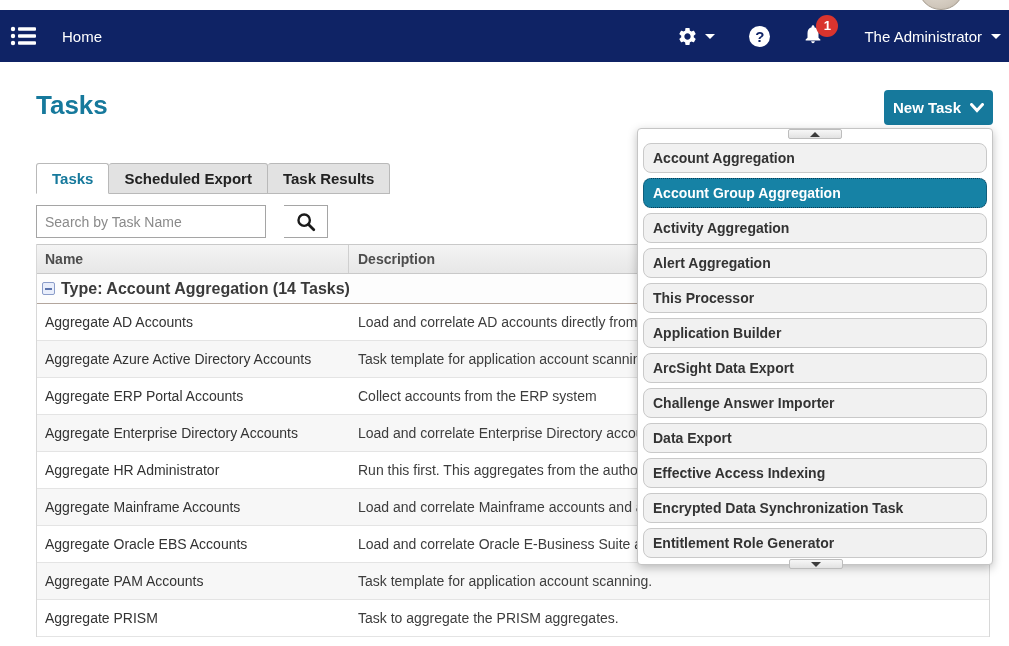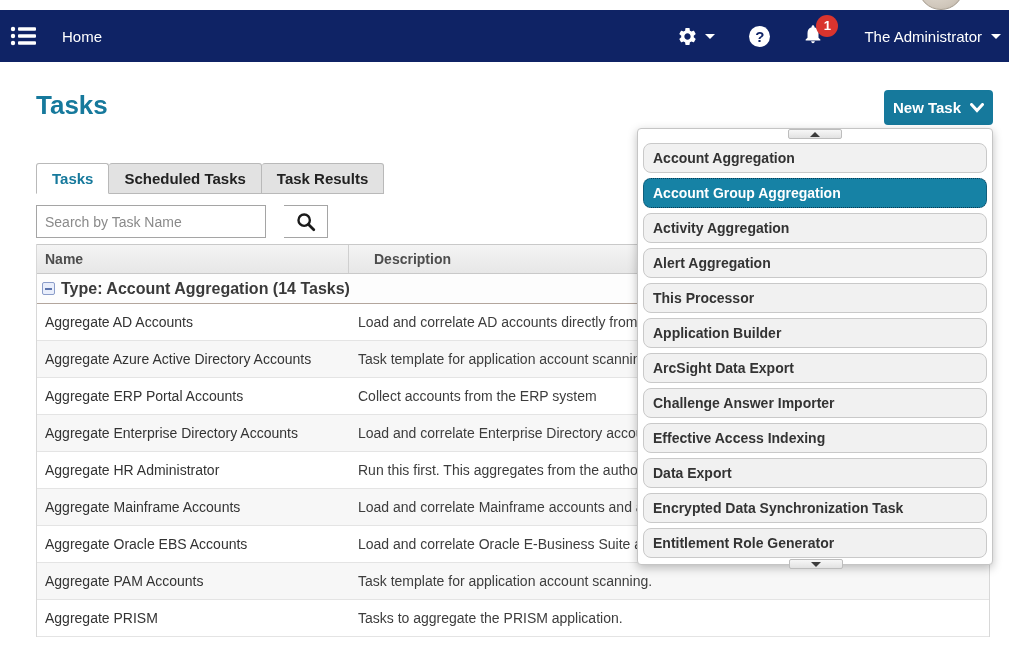--- a/index.html
+++ b/index.html
@@ -74,21 +74,21 @@
     width:44px; height:33px; background:#fff; border:1px solid #a5a5a5; border-left:none;
     cursor:pointer; display:flex; align-items:center; justify-content:center;
   }
 
   
   .task-table { position:absolute; top:244px; left:36px; width:954px; z-index:4;
     border-left:1px solid #d8d8d8; border-right:1px solid #d8d8d8; }
   .thead {
     display:flex; height:30px; background:linear-gradient(#f4f4f4,#e7e7e7);
     border-top:1px solid #c9c9c9; border-bottom:1px solid #c9c9c9;
-    font-size:14px; font-weight:bold; color:#4d4d4d;gap:16px;
+    font-size:14px; font-weight:bold; color:#4d4d4d;
   }
   .th-name { width:312px; padding-left:8px; line-height:29px; border-right:1px solid #cfcfcf; cursor:pointer; }
   .th-desc { flex:1; padding-left:9px; line-height:29px; cursor:pointer; }
   .group-row {
     display:flex; align-items:center; height:30px; background:#fdfdfd;
     border-bottom:1px solid #b3a69d; font-size:16px; font-weight:bold; color:#3a3a3a; cursor:pointer;
   }
   .collapse-icon {
     width:13px; height:13px; border:1px solid #8b9dc9; border-radius:2px; background:#e9eefb;
     margin:0 6px 0 5px; position:relative; flex:0 0 13px;
@@ -171,21 +171,21 @@
 
 <button class="new-task-btn">
   <span>New Task</span>
   <svg width="14" height="10" viewBox="0 0 14 10">
       <path d="M1.5 1.5 L7 7.5 L12.5 1.5" fill="none" stroke="#fff" stroke-width="3" stroke-linecap="round"></path>
     </svg>
 </button>
 
 <div class="tabs">
   <div class="tab active">Tasks</div>
-  <div class="tab">Scheduled Tasks</div>
+  <div class="tab">Scheduled Export</div>
   <div class="tab">Task Results</div>
 </div>
 
 <div class="search-row">
   <input class="search-input" type="text" placeholder="Search by Task Name" style="">
   <button class="search-btn">
     <svg width="22" height="22" viewBox="0 0 24 24">
         <circle cx="10" cy="10" r="6.2" fill="none" stroke="#1a1a1a" stroke-width="2.6"></circle>
         <line x1="14.8" y1="14.8" x2="20.5" y2="20.5" stroke="#1a1a1a" stroke-width="3" stroke-linecap="round"></line>
       </svg>
@@ -228,38 +228,38 @@
   <div class="trow">
     <div class="td-name">Aggregate Oracle EBS Accounts</div>
     <div class="td-desc">Load and correlate Oracle E-Business Suite accounts</div>
   </div>
   <div class="trow">
     <div class="td-name">Aggregate PAM Accounts</div>
     <div class="td-desc">Task template for application account scanning.</div>
   </div>
   <div class="trow">
     <div class="td-name">Aggregate PRISM</div>
-    <div class="td-desc">Tasks to aggregate the PRISM application.</div>
+    <div class="td-desc">Task to aggregate the PRISM aggregates.</div>
   </div>
 </div>
 
 <div class="dropdown">
   <div class="scroller up">
       <span class="tri-up"></span>
     </div>
   <div class="dd-list">
     <div class="dd-item">Account Aggregation</div>
     <div class="dd-item selected">Account Group Aggregation</div>
     <div class="dd-item">Activity Aggregation</div>
     <div class="dd-item">Alert Aggregation</div>
     <div class="dd-item">This Processor</div>
     <div class="dd-item">Application Builder</div>
     <div class="dd-item">ArcSight Data Export</div>
     <div class="dd-item">Challenge Answer Importer</div>
+    <div class="dd-item">Data Export</div>
     <div class="dd-item">Effective Access Indexing</div>
-    <div class="dd-item">Data Export</div>
     <div class="dd-item">Encrypted Data Synchronization Task</div>
     <div class="dd-item">Entitlement Role Generator</div>
   </div>
   <div class="scroller down">
       <span class="tri-down"></span>
     </div>
 </div>
 
 </body></html>

